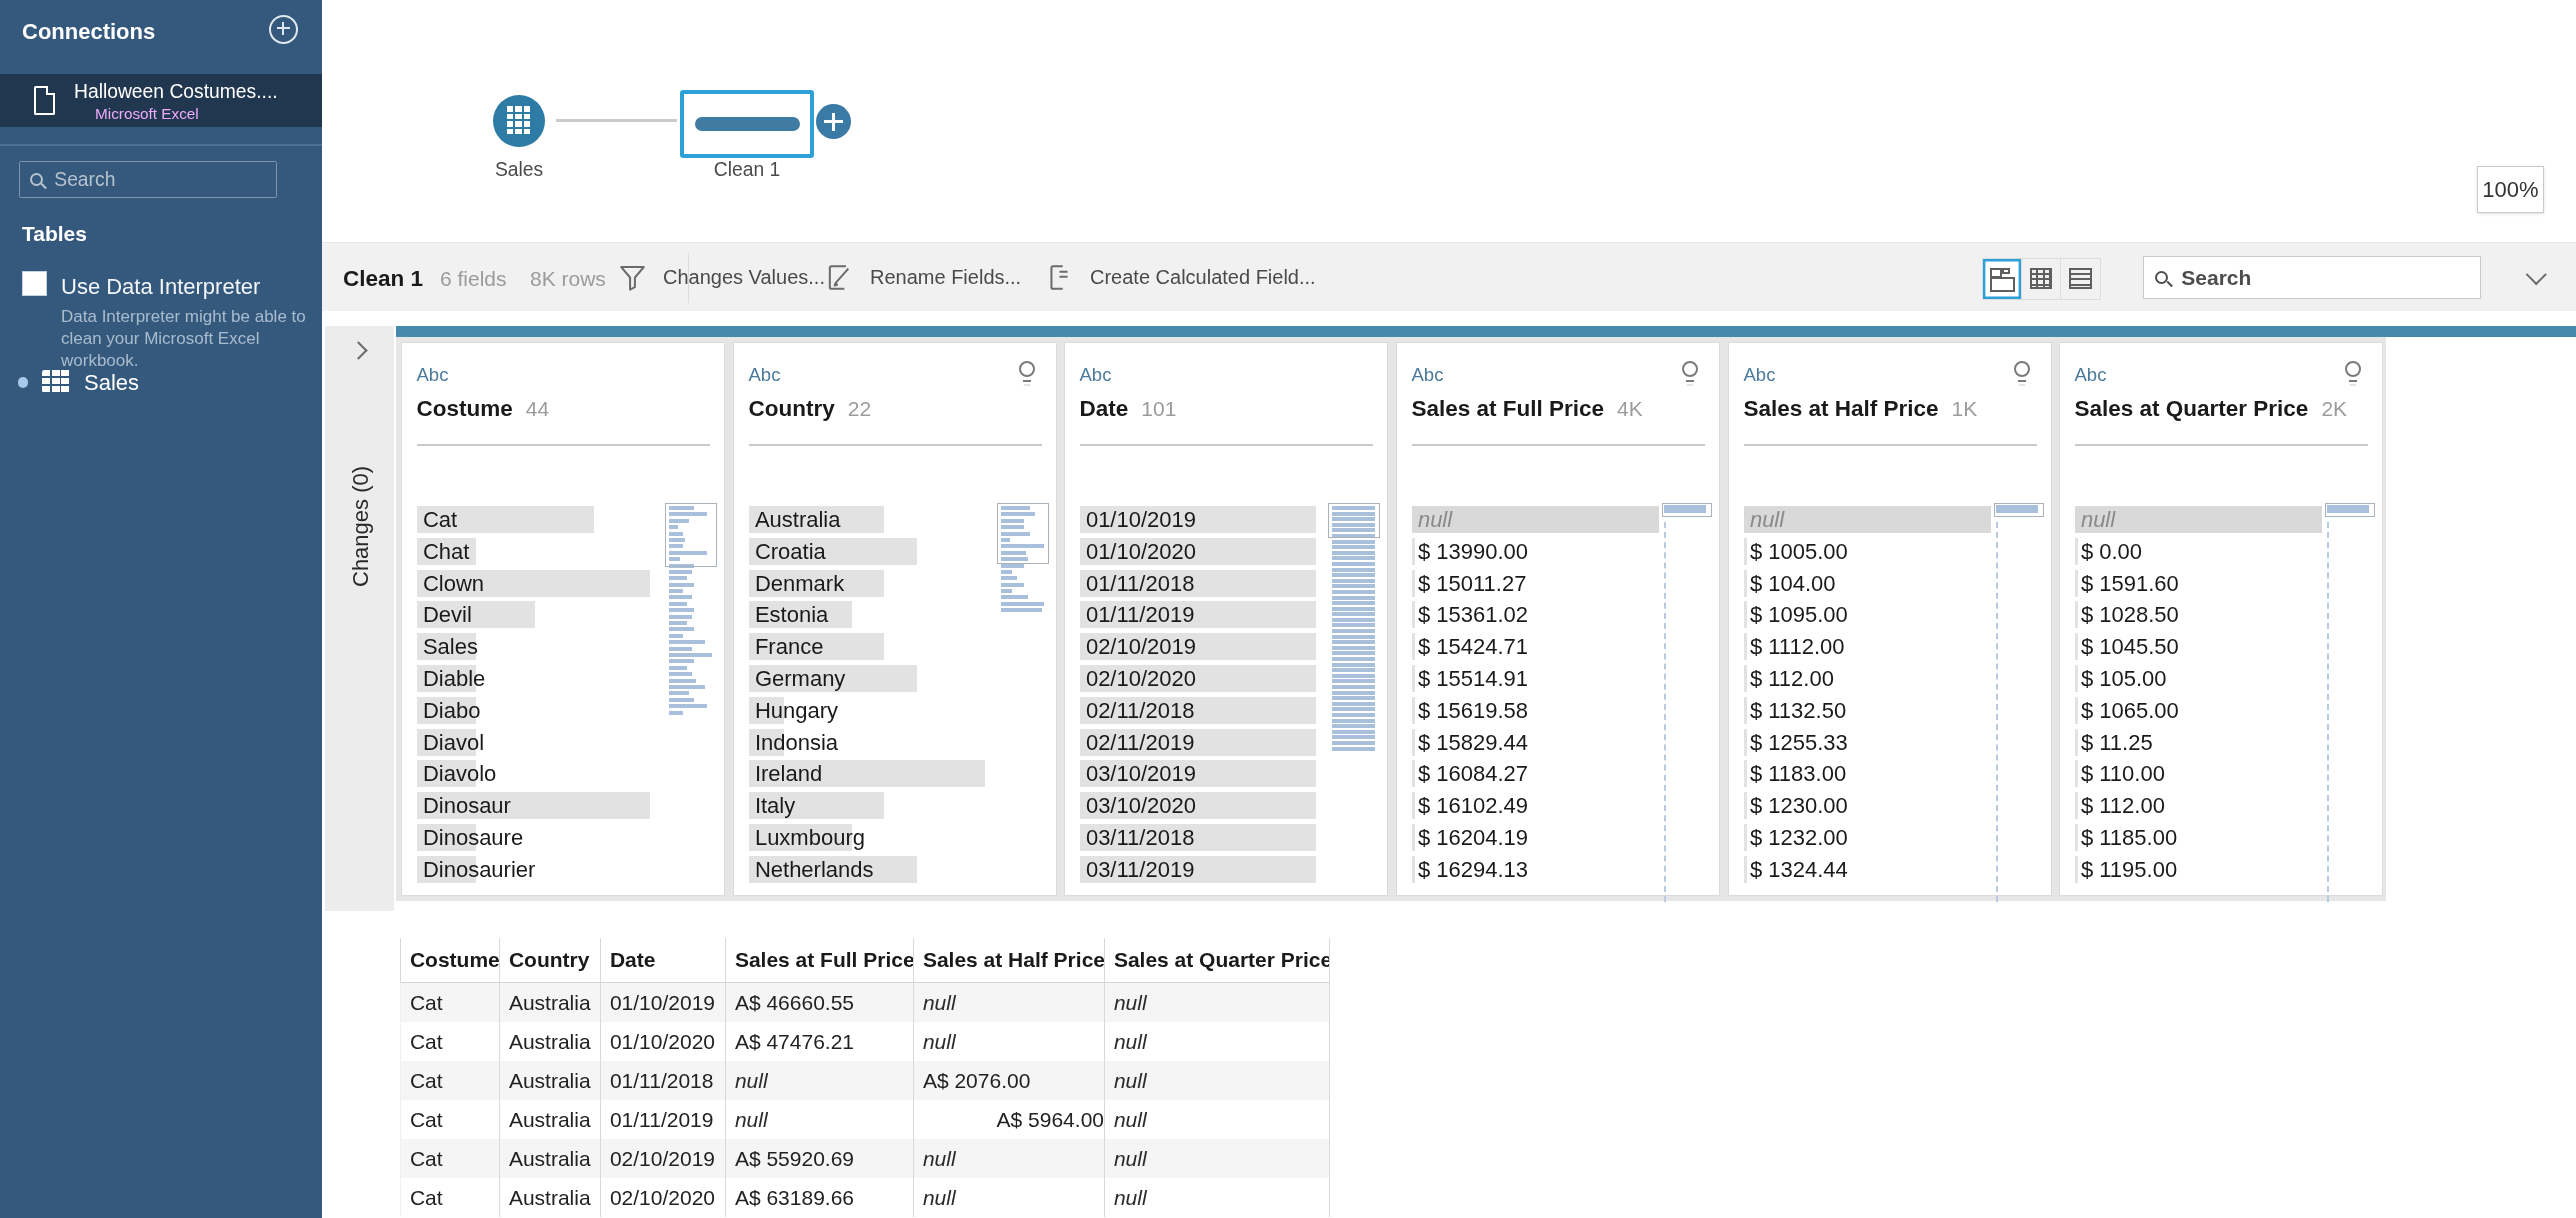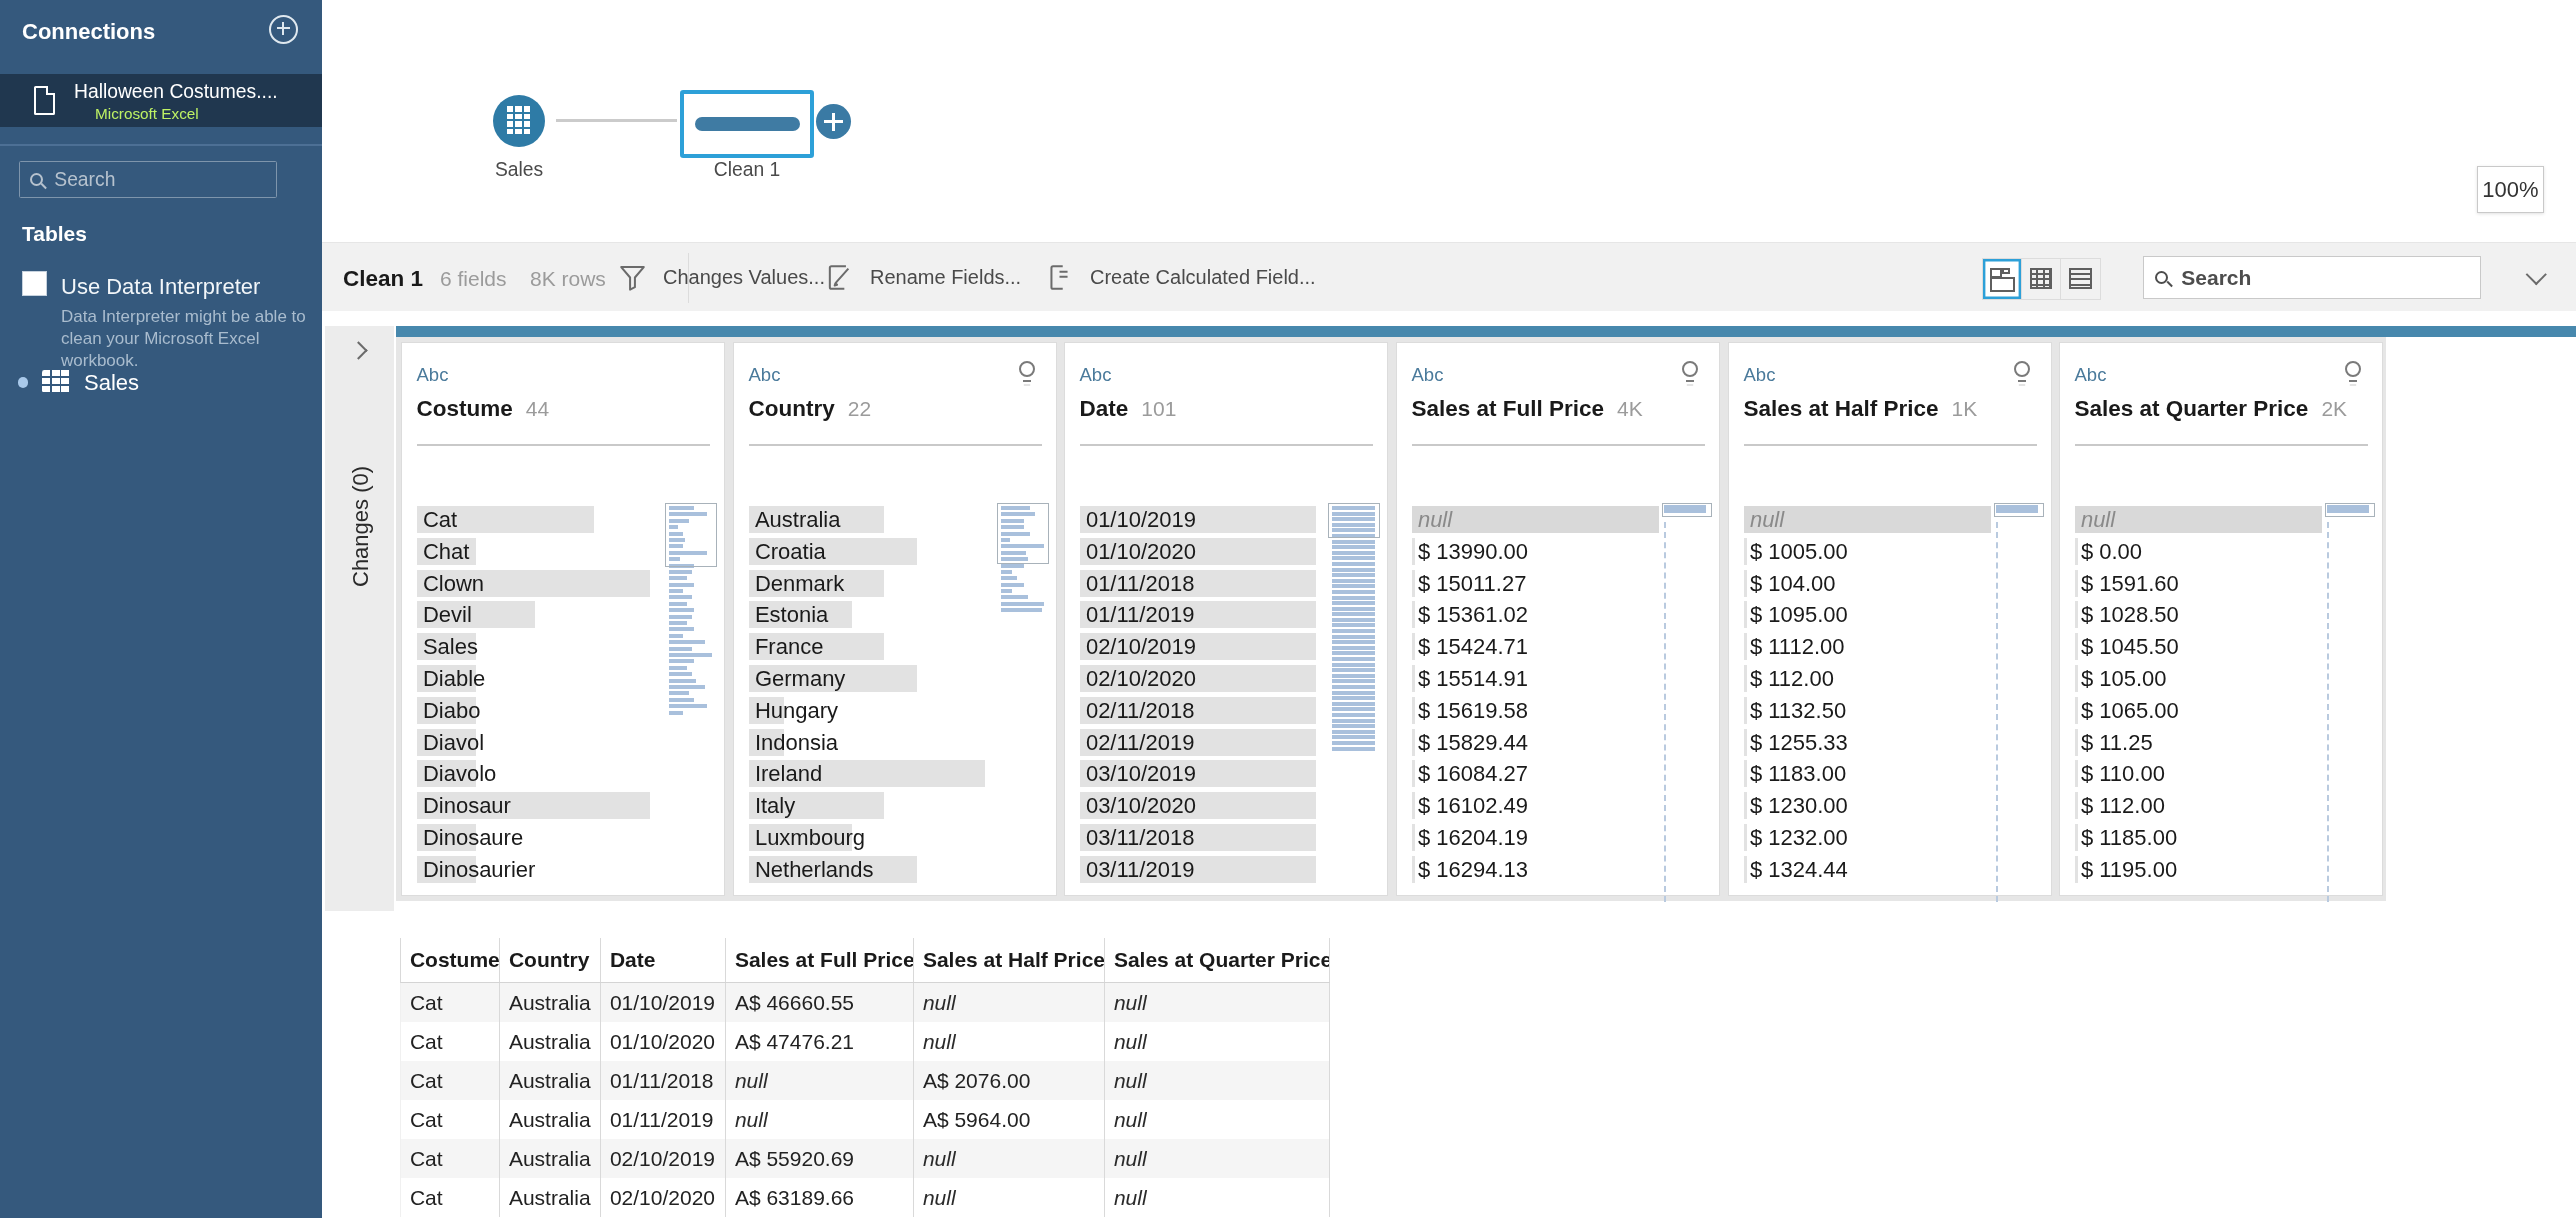--- a/index.html
+++ b/index.html
@@ -9,21 +9,21 @@
   
   .sidebar { position:absolute; left:0; top:0; width:322px; height:1219px; background:#35597d; }
   .conn-title { position:absolute; left:22px; top:19.3px; font-size:22px; font-weight:bold; color:#ffffff; }
   .icon-plus { position:absolute; right:24px; top:14.5px; width:29px; height:29px; border:2.4px solid #dfe8ef; border-radius:50%; cursor:pointer; }
   .icon-plus::before { content:""; position:absolute; left:5.6px; top:10.5px; width:13px; height:2.4px; background:#dfe8ef; }
   .icon-plus::after  { content:""; position:absolute; left:11px; top:5.2px; width:2.4px; height:13px; background:#dfe8ef; }
   .conn-row { position:absolute; left:0; top:74px; width:322px; height:53px; background:#20374f; }
   .icon-file { position:absolute; left:34px; top:12px; width:21px; height:29px; border:2.4px solid #fff; border-radius:1.6px; }
   .icon-file::before { content:""; position:absolute; right:-2.4px; top:-2.4px; width:7.2px; height:7.2px; background:#20374f; border-left:2.4px solid #fff; border-bottom:2.4px solid #fff; }
   .conn-name { position:absolute; left:74px; top:7.2px; font-size:19.3px; color:#ffffff; white-space:nowrap; }
-  .conn-type { position:absolute; left:95px; top:31px; font-size:15.3px; color:#bef264; }
+  .conn-type { position:absolute; left:95px; top:31px; font-size:15.3px; color:#f0abfc; }
   .side-div { position:absolute; left:0; top:144px; width:322px; height:1.6px; background:#4d7095; }
   .side-search { position:absolute; left:19.3px; top:161px; width:258px; height:37px; border:1.6px solid #7e95ac; border-radius:1.6px; display:flex; align-items:center; padding:0 9.7px; color:#b6c2ce; }
   .icon-search { width:13px; height:13px; border:2.4px solid currentColor; border-radius:50%; position:relative; flex:none; }
   .icon-search::after { content:""; position:absolute; width:7.2px; height:2.4px; background:currentColor; transform:rotate(45deg); right:-6.4px; bottom:-3.2px; }
   .side-search input { flex:1; margin-left:11.3px; background:transparent; border:none; outline:none; font-size:19.3px; color:#d9e2ea; font-family:inherit; }
   .side-search input::placeholder { color:#b6c2ce; }
   .tables-title { position:absolute; left:22px; top:222px; font-size:21px; font-weight:bold; color:#ffffff; }
   .cb { position:absolute; left:22px; top:271px; width:25px; height:25px; background:#ffffff; border:0.8px solid #c6d2de; cursor:pointer; }
   .interp-label { position:absolute; left:61px; top:274px; font-size:22px; color:#f2f6f9; }
   .interp-desc { position:absolute; left:61px; top:306px; width:245px; font-size:17px; line-height:22px; color:#a9bcce; }
@@ -700,21 +700,21 @@
         <div class="g-cell" style="width: 125px;">01/11/2018</div>
         <div class="g-cell isnull" style="width: 188px;">null</div>
         <div class="g-cell" style="width: 191px;">A$ 2076.00</div>
         <div class="g-cell isnull" style="width: 225px;">null</div>
       </div>
       <div class="g-row">
         <div class="g-cell" style="width: 99px;">Cat</div>
         <div class="g-cell" style="width: 101px;">Australia</div>
         <div class="g-cell" style="width: 125px;">01/11/2019</div>
         <div class="g-cell isnull" style="width: 188px;">null</div>
-        <div class="g-cell" style="width: 191px;">A$ 5964.00</div>
+        <div class="g-cell" style="width: 191px; text-align: right;">A$ 5964.00</div>
         <div class="g-cell isnull" style="width: 225px;">null</div>
       </div>
       <div class="g-row alt">
         <div class="g-cell" style="width: 99px;">Cat</div>
         <div class="g-cell" style="width: 101px;">Australia</div>
         <div class="g-cell" style="width: 125px;">02/10/2019</div>
         <div class="g-cell" style="width: 188px;">A$ 55920.69</div>
         <div class="g-cell isnull" style="width: 191px;">null</div>
         <div class="g-cell isnull" style="width: 225px;">null</div>
       </div>

